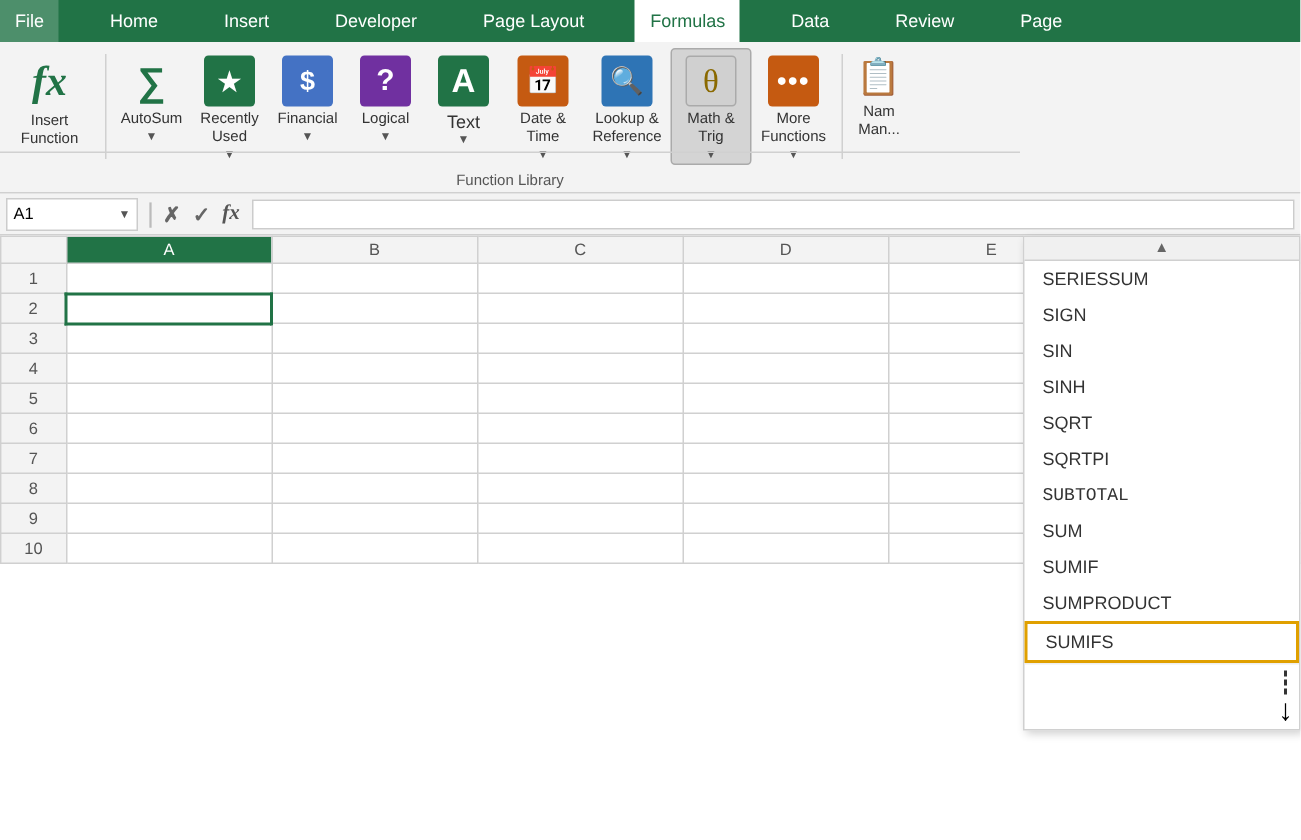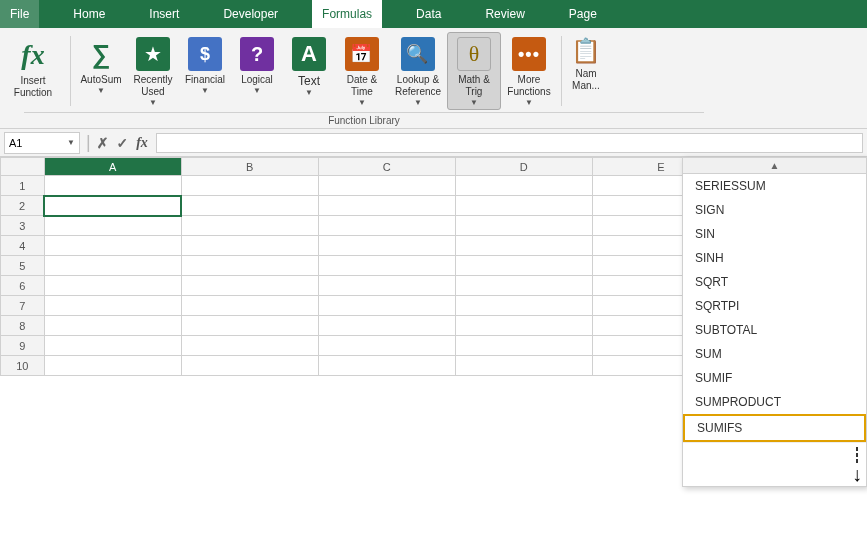--- a/index.html
+++ b/index.html
@@ -20,20 +20,21 @@
 </head>
 <body>
 
 <div style="display:flex; background:#217346; height:28px; align-items:center;">
 
   <div id="menu-bar-items" style="display:flex; height:100%;gap:24px;">
       <div style="color: rgb(255, 255, 255); padding: 4px 10px; font-size: 12px; cursor: pointer; height: 100%; display: flex; align-items: center; background: rgba(255, 255, 255, 0.2);">File</div>
       <div style="color: rgb(255, 255, 255); padding: 4px 10px; font-size: 12px; cursor: pointer; height: 100%; display: flex; align-items: center;">Home</div>
       <div style="color: rgb(255, 255, 255); padding: 4px 10px; font-size: 12px; cursor: pointer; height: 100%; display: flex; align-items: center;">Insert</div>
       <div style="color: rgb(255, 255, 255); padding: 4px 10px; font-size: 12px; cursor: pointer; height: 100%; display: flex; align-items: center;">Developer</div>
+      <div style="color: rgb(255, 255, 255); padding: 4px 10px; font-size: 12px; cursor: pointer; height: 100%; display: flex; align-items: center;">Page Layout</div>
       <div style="color: rgb(33, 115, 70); padding: 4px 10px; font-size: 12px; cursor: pointer; height: 100%; display: flex; align-items: center; background: rgb(255, 255, 255);">Formulas</div>
       <div style="color: rgb(255, 255, 255); padding: 4px 10px; font-size: 12px; cursor: pointer; height: 100%; display: flex; align-items: center;">Data</div>
       <div style="color: rgb(255, 255, 255); padding: 4px 10px; font-size: 12px; cursor: pointer; height: 100%; display: flex; align-items: center;">Review</div>
       <div style="color: rgb(255, 255, 255); padding: 4px 10px; font-size: 12px; cursor: pointer; height: 100%; display: flex; align-items: center;">Page</div>
     </div>
 </div>
 
 <div class="ribbon-wrapper">
   <div class="ribbon-content" id="ribbon-content" style="display:flex; align-items:flex-start; padding:4px 4px 18px 4px; min-height:86px; gap:0px; background:#f3f3f3;">
 
@@ -117,25 +118,25 @@
 
     <div style="width:1px;background:#d0d0d0;height:70px;margin:0 4px;align-self:center;"></div>
 
     <div style="display:flex;flex-direction:column;align-items:center;width:40px;min-height:72px;padding:4px 2px 2px;cursor:pointer;border-radius:3px;text-align:center;color:#333;border:1px solid transparent;overflow:hidden;">
       <div style="font-size:24px;color:#555;margin-bottom:3px;">📋</div>
       <div style="font-size:10px;line-height:1.2;overflow:hidden;">Nam<br>Man...</div>
     </div>
 
   </div>
 
-  <div style="position:absolute;bottom:2px;left:0;width:680px;text-align:center;font-size:10px;color:#555;border-top:1px solid #d0d0d0;padding-top:2px;margin-left:24px;">Function Library</div>
+  <div style="position:absolute;bottom:2px;left:0;width:680px;text-align:center;font-size:10px;color:#555;border-top:1px solid #d0d0d0;padding-top:13px;">Function Library</div>
 </div>
 
 <div style="background:#f3f3f3;border-bottom:1px solid #d0d0d0;display:flex;align-items:center;height:28px;padding:0 4px;gap:4px;">
-  <div style="width:76px;border:1px solid #ccc;height:22px;padding:0 4px;font-size:11px;display:flex;align-items:center;background:#fff;cursor:pointer;">
+  <div style="width:88px;border:1px solid #ccc;height:22px;padding:0 4px;font-size:11px;display:flex;align-items:center;background:#fff;cursor:pointer;">
     <span style="flex:1;">A1</span>
     <span style="font-size:8px;color:#555;">▼</span>
   </div>
   <div style="color:#bbb;font-size:18px;margin:0 2px;">|</div>
   <div style="display:flex;gap:8px;align-items:center;">
     <span style="font-size:14px;color:#666;cursor:pointer;font-weight:bold;">✗</span>
     <span style="font-size:14px;color:#666;cursor:pointer;font-weight:bold;">✓</span>
   </div>
   <span style="font-style:italic;color:#555;font-size:14px;font-weight:bold;margin:0 4px;font-family:serif;">fx</span>
   <input type="text" style="flex: 1 1 0%; outline: none; font-size: 12px; background: rgb(255, 255, 255); border: 1px solid rgb(204, 204, 204); height: 20px; padding: 0px 4px;" value="">
@@ -264,21 +265,21 @@
 
     <div style="text-align:center;background:#f0f0f0;border-bottom:1px solid #d0d0d0;cursor:pointer;padding:2px;font-size:10px;color:#666;">▲</div>
 
     <div id="dropdown-items-container">
         <div style="padding: 5px 12px; cursor: pointer; color: rgb(51, 51, 51);">SERIESSUM</div>
         <div style="padding: 5px 12px; cursor: pointer; color: rgb(51, 51, 51);">SIGN</div>
         <div style="padding: 5px 12px; cursor: pointer; color: rgb(51, 51, 51);">SIN</div>
         <div style="padding: 5px 12px; cursor: pointer; color: rgb(51, 51, 51);">SINH</div>
         <div style="padding: 5px 12px; cursor: pointer; color: rgb(51, 51, 51);">SQRT</div>
         <div style="padding: 5px 12px; cursor: pointer; color: rgb(51, 51, 51);">SQRTPI</div>
-        <div style="padding: 5px 12px; cursor: pointer; color: rgb(51, 51, 51);">SUBTOTAL</div>
+        <div style="padding: 5px 12px; cursor: pointer; color: rgb(51, 51, 51); font-family: Liberation Mono, monospace;">SUBTOTAL</div>
         <div style="padding: 5px 12px; cursor: pointer; color: rgb(51, 51, 51);">SUM</div>
         <div style="padding: 5px 12px; cursor: pointer; color: rgb(51, 51, 51);">SUMIF</div>
         <div style="padding: 5px 12px; cursor: pointer; color: rgb(51, 51, 51);">SUMPRODUCT</div>
         <div style="padding: 5px 12px; cursor: pointer; color: rgb(51, 51, 51); border: 2px solid rgb(224, 160, 0); background: rgb(255, 255, 255); font-weight: normal;">SUMIFS</div>
       </div>
 
     <div style="display:flex;justify-content:flex-end;padding:4px 4px 2px 0;border-top:1px solid #eee;">
       <div style="display:flex;flex-direction:column;align-items:center;gap:1px;">
         <div style="display:flex;flex-direction:column;gap:2px;align-items:center;">
           <div style="width:2px;height:4px;background:#333;"></div>

